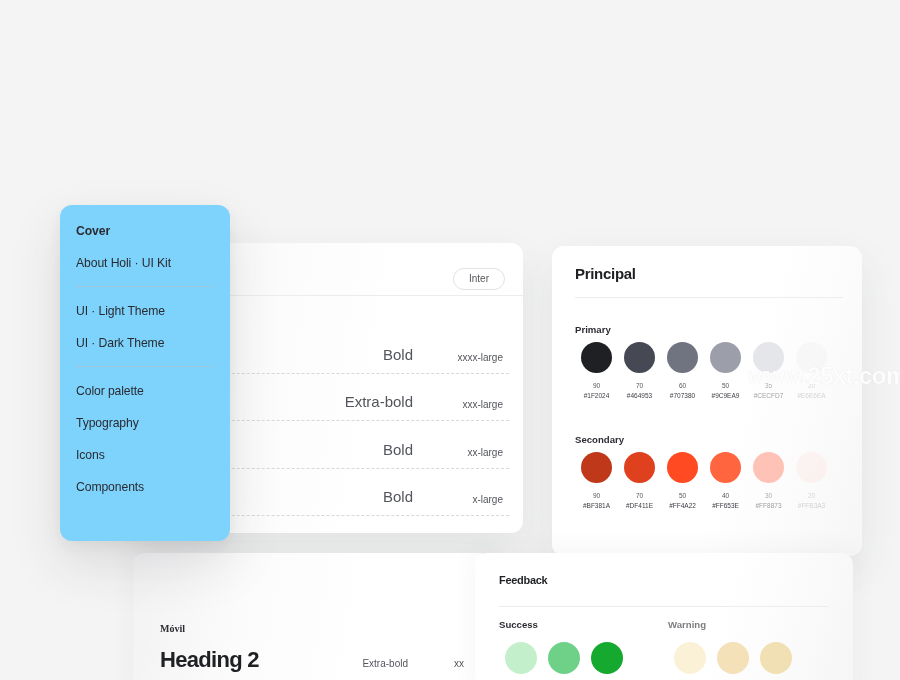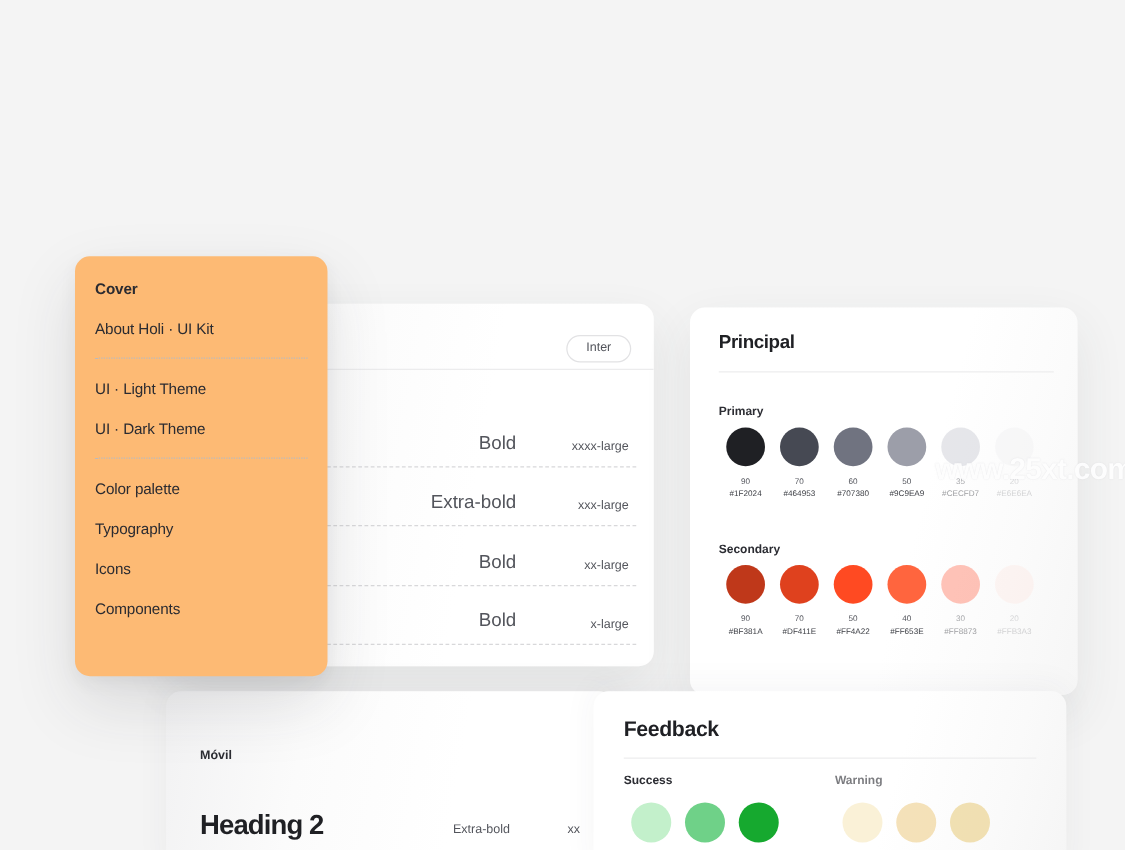--- a/index.html
+++ b/index.html
@@ -121,24 +121,25 @@
     width: 358px;
     height: 150px;
     border-radius: 12px;
     overflow: hidden;
     background: linear-gradient(100deg, #f2f2f3 0%, #fbfbfb 30%, #ffffff 64%);
     box-shadow: 0 -4px 26px rgba(60,62,70,0.05);
   }
   #typography-mobile-card .mv-label {
     position: absolute;
     left: 27px;
-    top: 46px;
+    top: 70px;
     font-size: 10px;
     font-weight: bold;
     color: #2c2d33;
+    font-family: Liberation Serif, serif;
   }
   .mv-row {
     position: relative;
     height: 45px;
     margin: 0 27px;
     border-bottom: 1px dashed #d8d8da;
   }
   .mv-row.first { margin-top: 82px; }
   .mv-sample {
     position: absolute;
@@ -161,24 +162,24 @@
     right: 0px;
     bottom: 11px;
     font-size: 10px;
     color: #53555c;
   }
 
   
   #menu-card {
     left: 60px;
     top: 205px;
-    width: 202px;
+    width: 170px;
     height: 336px;
     border-radius: 12px;
-    background: #fdba74;
+    background: #7dd3fc;
     box-shadow: 0 22px 52px rgba(45, 47, 56, 0.13), 0 5px 14px rgba(45,47,56,0.06);
     z-index: 5;
     overflow: hidden;
   }
   .menu-item {
     font-size: 12.2px;
     color: #2a2b31;
     padding: 0 0 0 16px;
     height: 32px;
     display: flex;
@@ -263,21 +264,21 @@
     height: 150px;
     border-radius: 12px;
     overflow: hidden;
     background: linear-gradient(105deg, #ffffff 0%, #ffffff 62%, #fafafa 84%, #f5f5f5 100%);
     box-shadow: 0 -4px 26px rgba(60,62,70,0.05);
   }
   .fb-title {
     position: absolute;
     left: 24px;
     top: 21px;
-    font-size: 17px;
+    font-size: 11px;
     font-weight: bold;
     color: #1f2024;
     letter-spacing: -0.3px;
   }
   .fb-divider {
     position: absolute;
     left: 24px;
     top: 53px;
     width: 330px;
     height: 1px;

